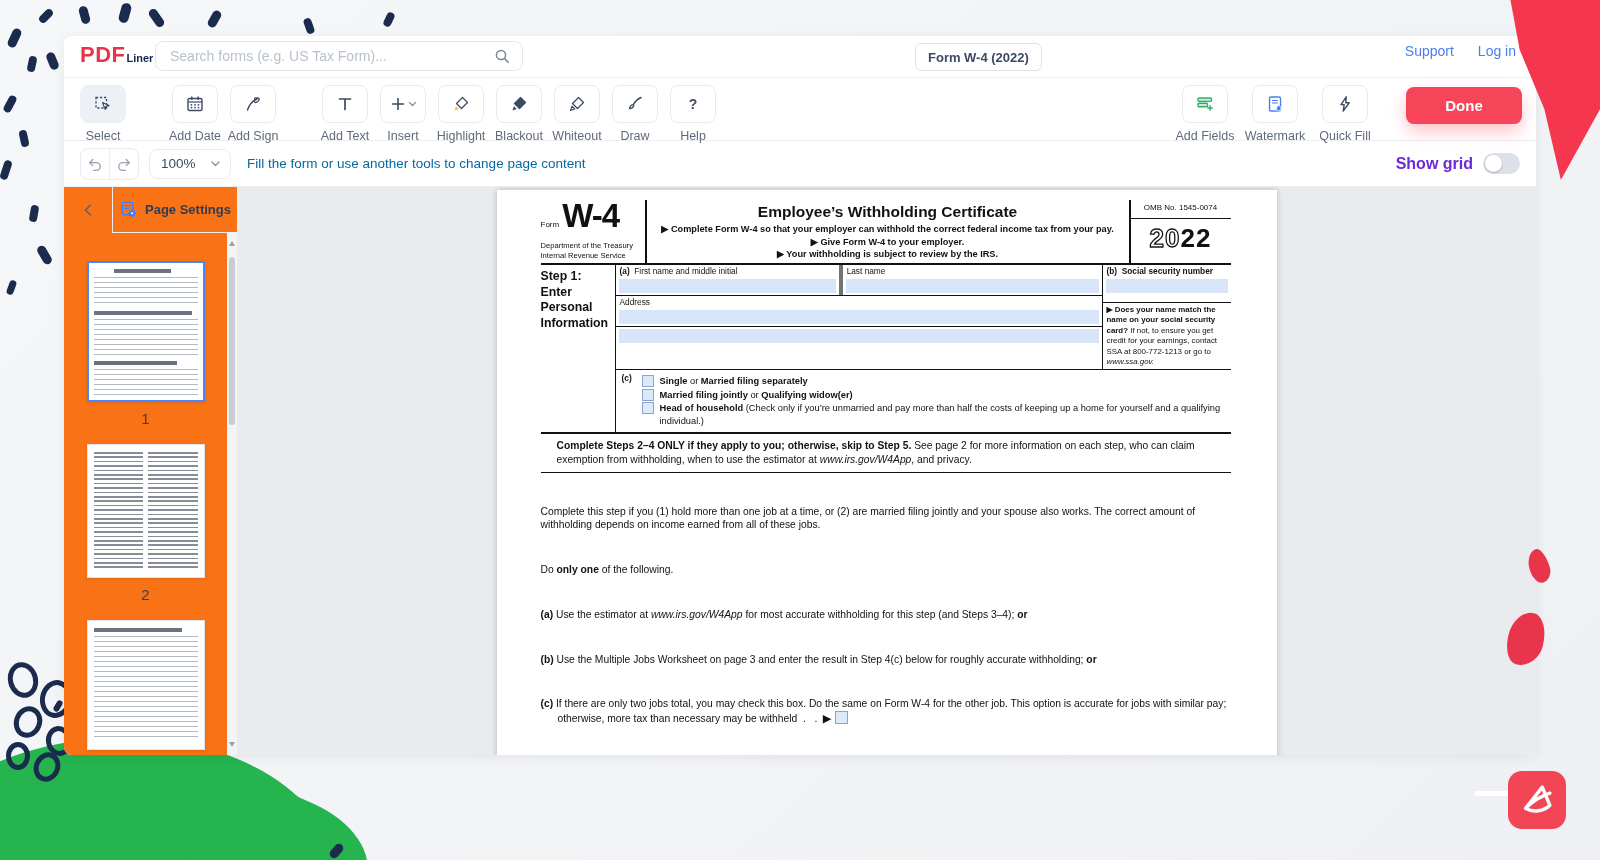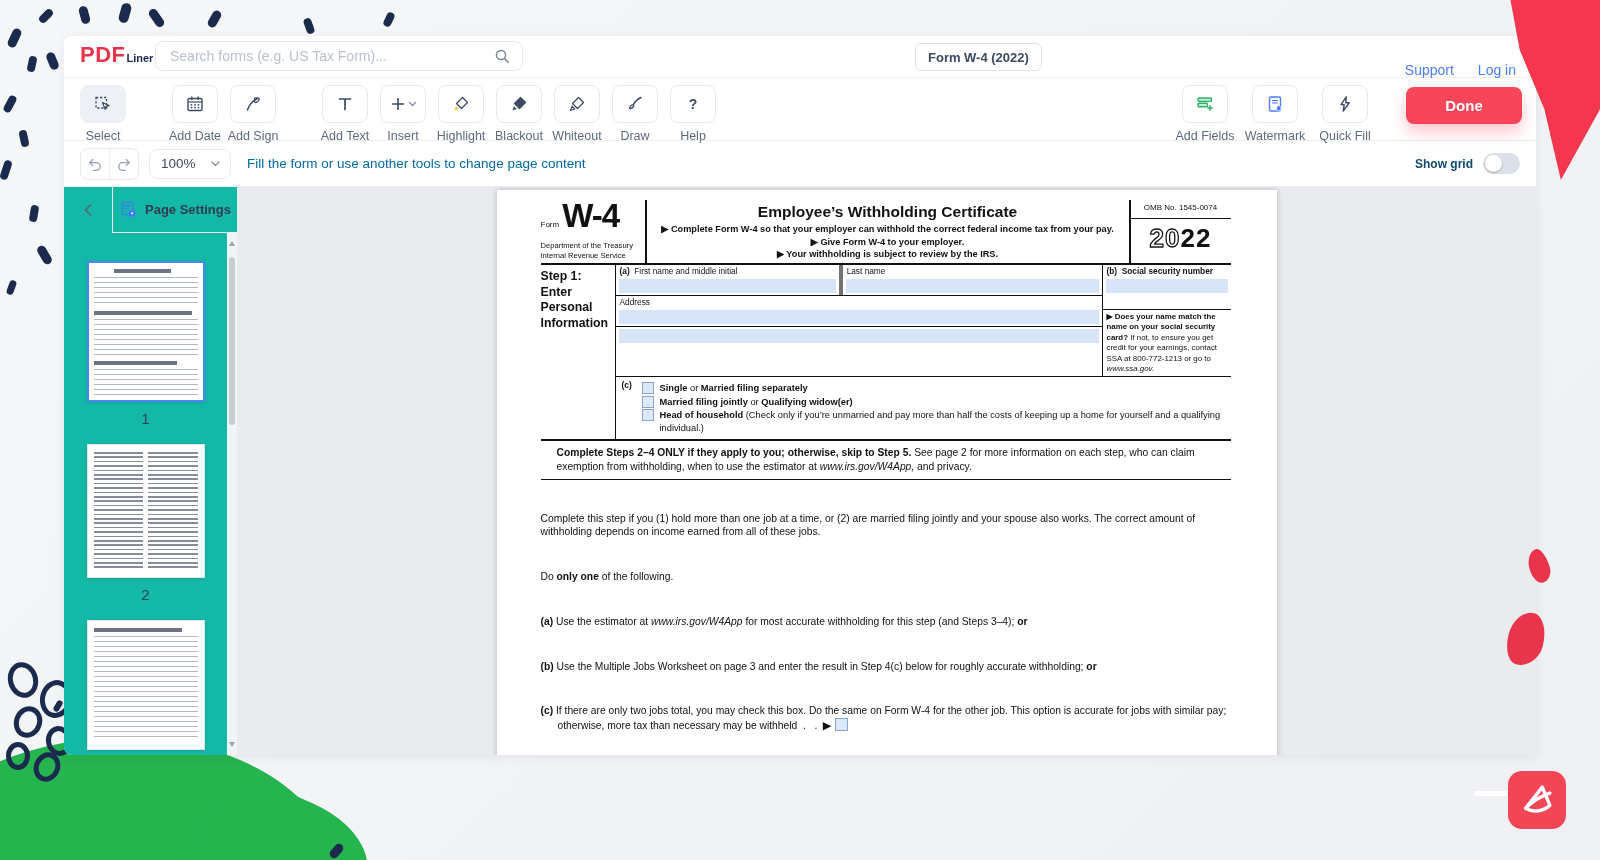--- a/index.html
+++ b/index.html
@@ -29,21 +29,21 @@
   .hdr{position:absolute;top:0;left:0;right:0;height:41px;border-bottom:1px solid #eef0f3;border-radius:8px 8px 0 0}
   .logo{position:absolute;left:16px;top:8px;display:flex;align-items:baseline}
   .logo .pdf{font-size:22px;font-weight:800;color:#e8344a;letter-spacing:.5px;line-height:1}
   .logo .liner{font-size:11px;font-weight:700;color:#17294d;margin-left:1px}
   .search{position:absolute;left:91px;top:5px;width:368px;height:30px;border:1px solid #e4e7ec;border-radius:8px;
       display:flex;align-items:center;padding:0 10px 0 12px;box-sizing:border-box;background:#fff}
   .search input{flex:1;border:none;outline:none;font-size:14px;color:#3c4a61;font-family:"Liberation Sans",sans-serif;background:transparent}
   .search input::placeholder{color:#b9c1cd}
   .chip{position:absolute;left:851px;top:7px;height:26px;border:1px solid #dde2e9;border-radius:6px;display:flex;
       align-items:center;padding:0 12px;font-size:13px;font-weight:700;color:#3c4a61;background:#fff}
-  .links{position:absolute;right:20px;top:26px;display:flex;gap:24px;font-size:14px;color:#4a7df2}
+  .links{position:absolute;right:20px;top:7px;display:flex;gap:24px;font-size:14px;color:#4a7df2}
   .links span{cursor:pointer}
   
   .tbar{position:absolute;top:41px;left:0;right:0;height:64px;border-bottom:1px solid #eceef2;display:flex;
       align-items:flex-start;padding:8px 14px 0;box-sizing:border-box}
   .tbtn{width:50px;margin-right:8px;display:flex;flex-direction:column;align-items:center;cursor:pointer}
   .ib{width:44px;height:36px;border:1px solid #e7eaef;border-radius:8px;display:flex;align-items:center;
       justify-content:center;background:#fff;gap:2px}
   .tbtn.active .ib{background:#edf0f4;border-color:#edf0f4}
   .tlabel{font-size:12.5px;color:#5f6a7b;margin-top:6px;white-space:nowrap}
   .tgap{width:34px;flex:none}
@@ -55,27 +55,27 @@
   
   .sub{position:absolute;top:105px;left:0;right:0;height:46px;border-bottom:1px solid #eceef2;display:flex;
       align-items:center;padding:0 16px;box-sizing:border-box}
   .ur{display:flex;border:1px solid #e7eaef;border-radius:8px;overflow:hidden;height:30px;background:#fff}
   .urbtn{width:28px;display:flex;align-items:center;justify-content:center;cursor:pointer}
   .urbtn+.urbtn{border-left:1px solid #eceef2}
   .zoomsel{margin-left:10px;width:82px;height:30px;border:1px solid #e7eaef;border-radius:8px;display:flex;
       align-items:center;justify-content:space-between;padding:0 9px 0 11px;box-sizing:border-box;
       font-size:13.5px;color:#3c4a61;cursor:pointer;background:#fff}
   .hint{margin-left:16px;font-size:13.5px;color:#0369a1}
-  .gridwrap{margin-left:auto;display:flex;align-items:center;gap:10px;font-size:12px;font-weight:700;color:#0c4a6e}
+  .gridwrap{margin-left:auto;display:flex;align-items:center;gap:10px;font-size:16px;font-weight:700;color:#6d28d9}
   .toggle{width:37px;height:21px;border-radius:11px;background:#dce1e9;position:relative;cursor:pointer}
   .knob{position:absolute;left:2px;top:2px;width:17px;height:17px;border-radius:50%;background:#fff;
       box-shadow:0 1px 2px rgba(0,0,0,.25)}
   
   .content{position:absolute;top:151px;left:0;width:100%;height:568px;display:flex;overflow:hidden;border-radius:0 0 8px 8px}
-  .side{width:173px;background:#14b8a6;position:relative;flex:none}
+  .side{width:173px;background:#f97316;position:relative;flex:none}
   .sideHead{height:46px;display:flex}
   .collapse{width:48px;border-right:1px solid #eef0f3;display:flex;align-items:center;justify-content:center;cursor:pointer}
   .psCell{flex:1;display:flex;align-items:center;justify-content:center;gap:7px;border-bottom:1px solid #eef0f3;
       font-size:13px;font-weight:700;color:#2f3c52;cursor:pointer}
   .thumbs{position:absolute;top:46px;left:0;right:10px;bottom:0;overflow:hidden;padding-top:28px}
   .thumb{width:118px;margin:0 auto;background:#fff;border:1px solid #e2e5ea;box-shadow:0 1px 3px rgba(0,0,0,.12);
       padding:7px 6px;box-sizing:border-box;cursor:pointer}
   .thumb.sel{border:2px solid #4a86f7;padding:6px 5px}
   .pnum{font-size:15px;color:#33415c;margin:8px 0 17px;text-align:center}
   .tl{background:repeating-linear-gradient(#b3b9c2 0 1.4px,transparent 1.4px 5px)}
@@ -109,21 +109,21 @@
   .s1lab{width:74px;padding-top:4px;font-weight:700;font-size:12.3px;flex:none}
   .s1lab div{line-height:1.28}
   .s1tab{flex:1;border-left:1px solid #111}
   .s1top{display:flex}
   .s1main{flex:1}
   .s1row{display:flex;border-bottom:1px solid #111}
   .cell{padding:0 0 2px}
   .flabel{font-size:8.3px;padding:1px 4px 0;white-space:pre-wrap}
   .finput{height:14px;background:#d8e5f8;margin:2px 3px 0}
   .s1rightcol{width:129px;border-left:1px solid #111;flex:none;box-sizing:border-box}
-  .ssncell{border-bottom:1px solid #111;padding-bottom:16px}
+  .ssncell{border-bottom:1px solid #111;padding-bottom:9px}
   .ssanote{font-size:7.9px;padding:2px 4px;line-height:1.3}
   .crow{display:flex;padding:3px 0 4px}
   .ctag{width:26px;font-weight:700;font-size:8.5px;padding-left:6px;box-sizing:border-box;flex:none}
   .cline{display:flex;align-items:flex-start;gap:6px;font-size:9.3px;margin:1.5px 0}
   .cbx{width:10px;height:10px;border:1px solid #8aa4cf;background:#dce9fa;flex:none;margin-top:0}
   .para{font-size:10.3px;margin:5px 16px;white-space:pre-wrap}
   .rule{border-bottom:1.5px solid #111}
   .sec{display:flex;padding:5px 0 4px}
   .seclab{width:110px;font-weight:700;font-size:12.3px;flex:none}
   .seclab div{line-height:1.4}

